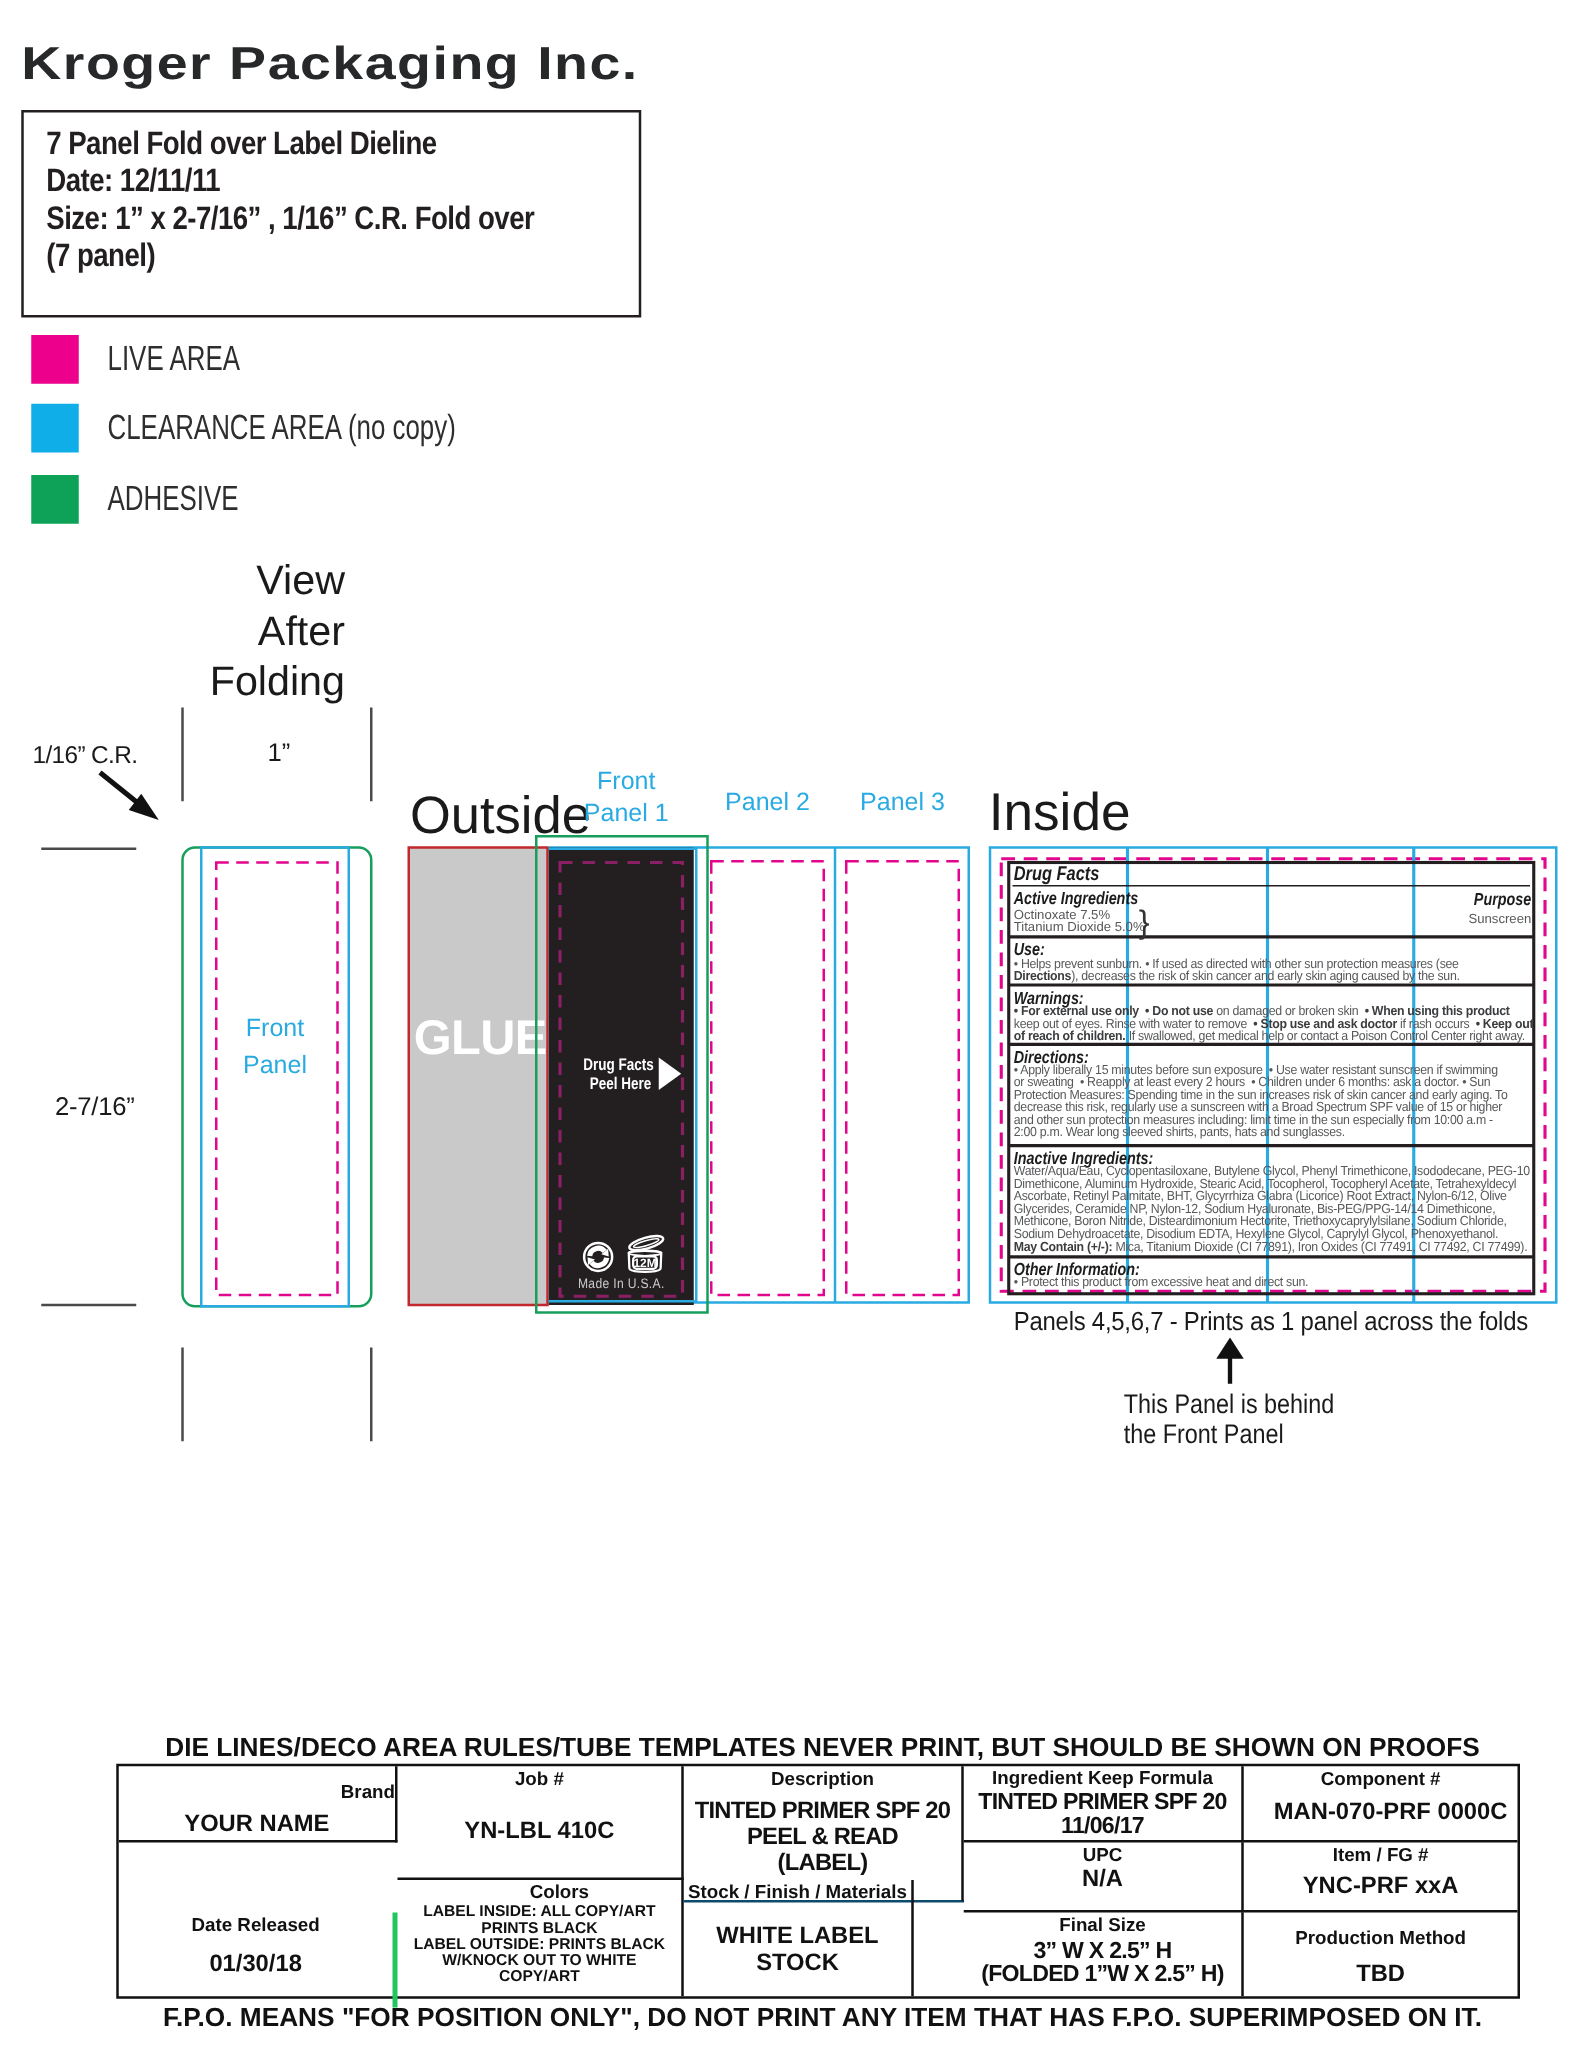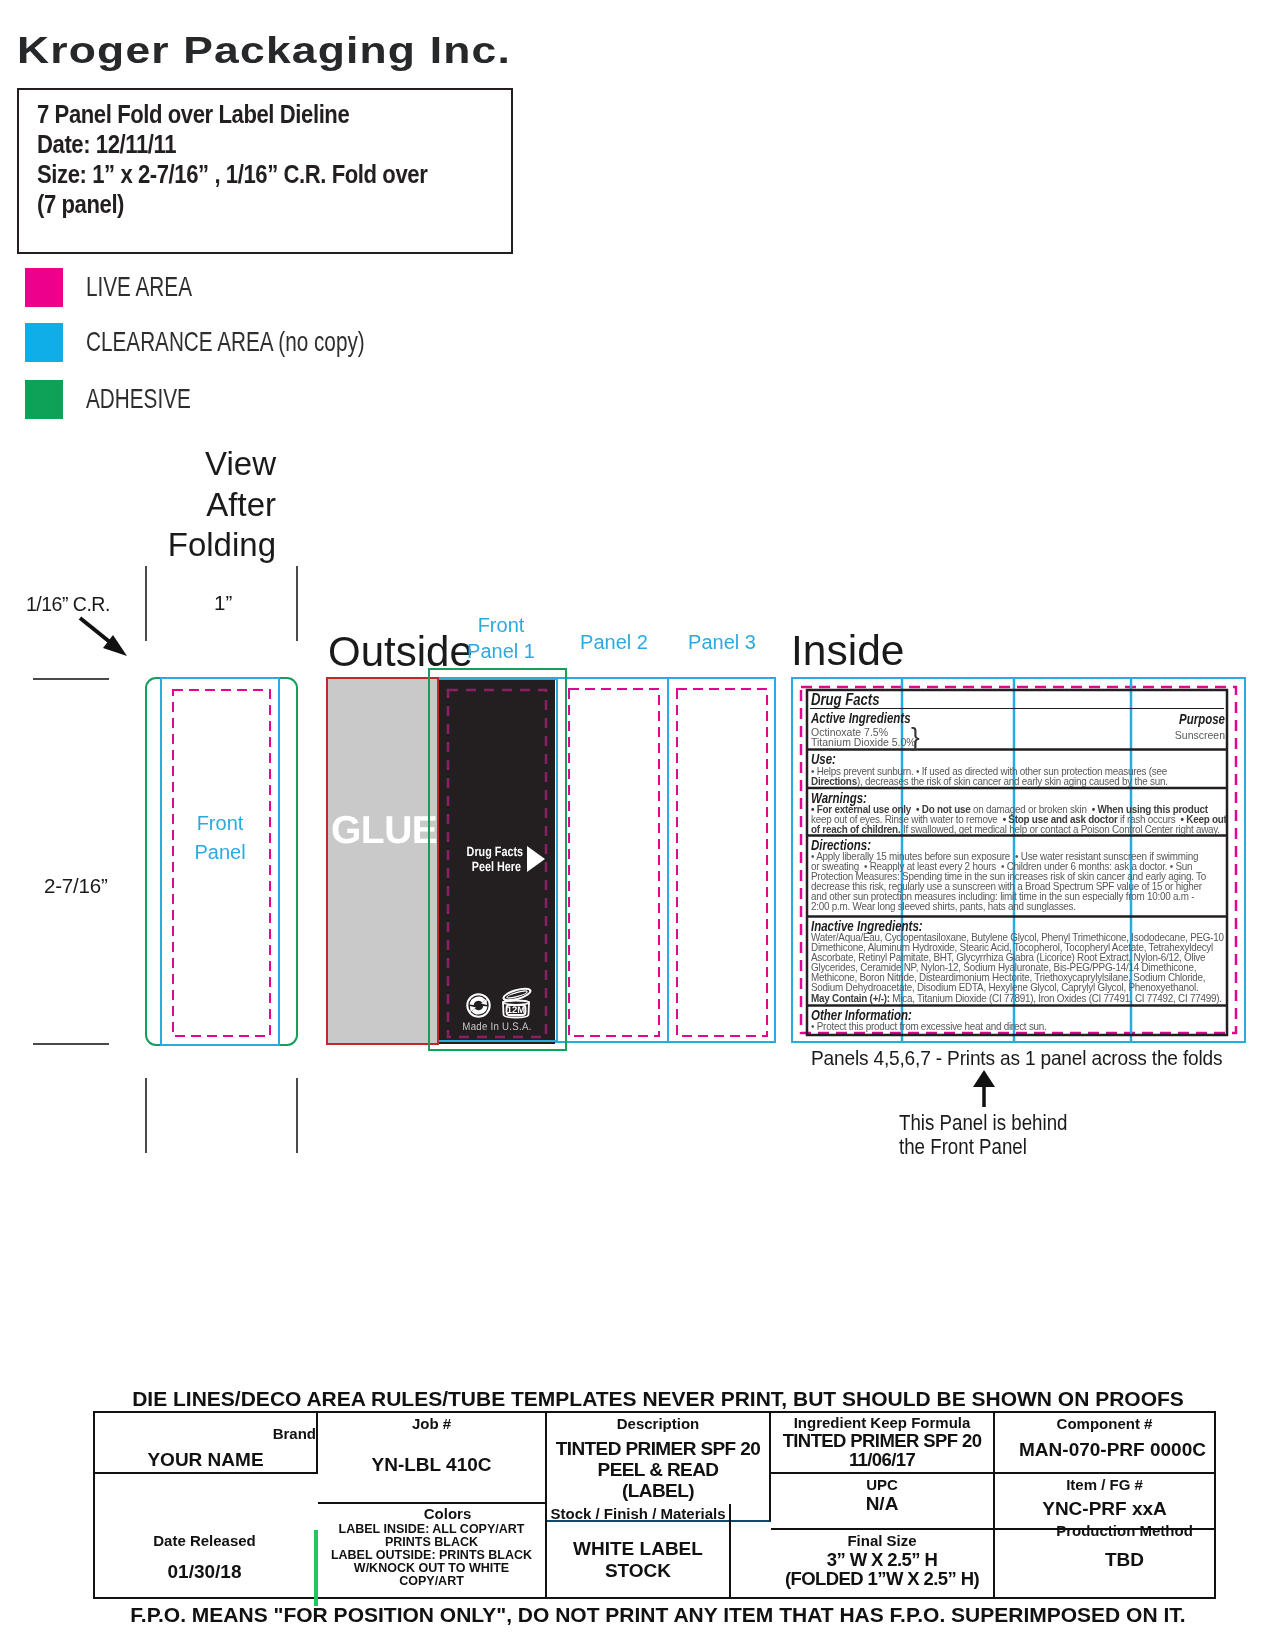--- a/index.html
+++ b/index.html
@@ -247,21 +247,21 @@
   <div class="abs" style="left:900px; top:0; width:219px; height:61px; border-bottom:2px solid #111;">
     <div style="font-size:15px; padding-top:2px;">Component #</div>
     <div style="font-size:19px; padding-top:7px;padding-left:16px;">MAN-070-PRF 0000C</div>
   </div>
 
   <div class="abs" style="left:900px; top:61px; width:219px; height:56px; border-bottom:2px solid #111;">
     <div style="font-size:15px; padding-top:2px;">Item / FG #</div>
     <div style="font-size:19px; padding-top:5px;">YNC-PRF xxA</div>
   </div>
 
-  <div class="abs" style="left:900px; top:107px; width:219px; height:87px;margin-left:20px;">
+  <div class="abs" style="left:900px; top:127px; width:219px; height:87px;">
     <div style="font-size:15px; padding-top:2px;">Production Method</div>
     <div style="font-size:19px; padding-top:10px;">TBD</div>
   </div>
 </div>
 
 <div class="abs" style="left:0; top:1603px; width:1316px; text-align:center; font-size:21px; font-weight:bold; color:#111;">F.P.O. MEANS "FOR POSITION ONLY", DO NOT PRINT ANY ITEM THAT HAS F.P.O. SUPERIMPOSED ON IT.</div>
 
 </div>
 
 </body></html>

